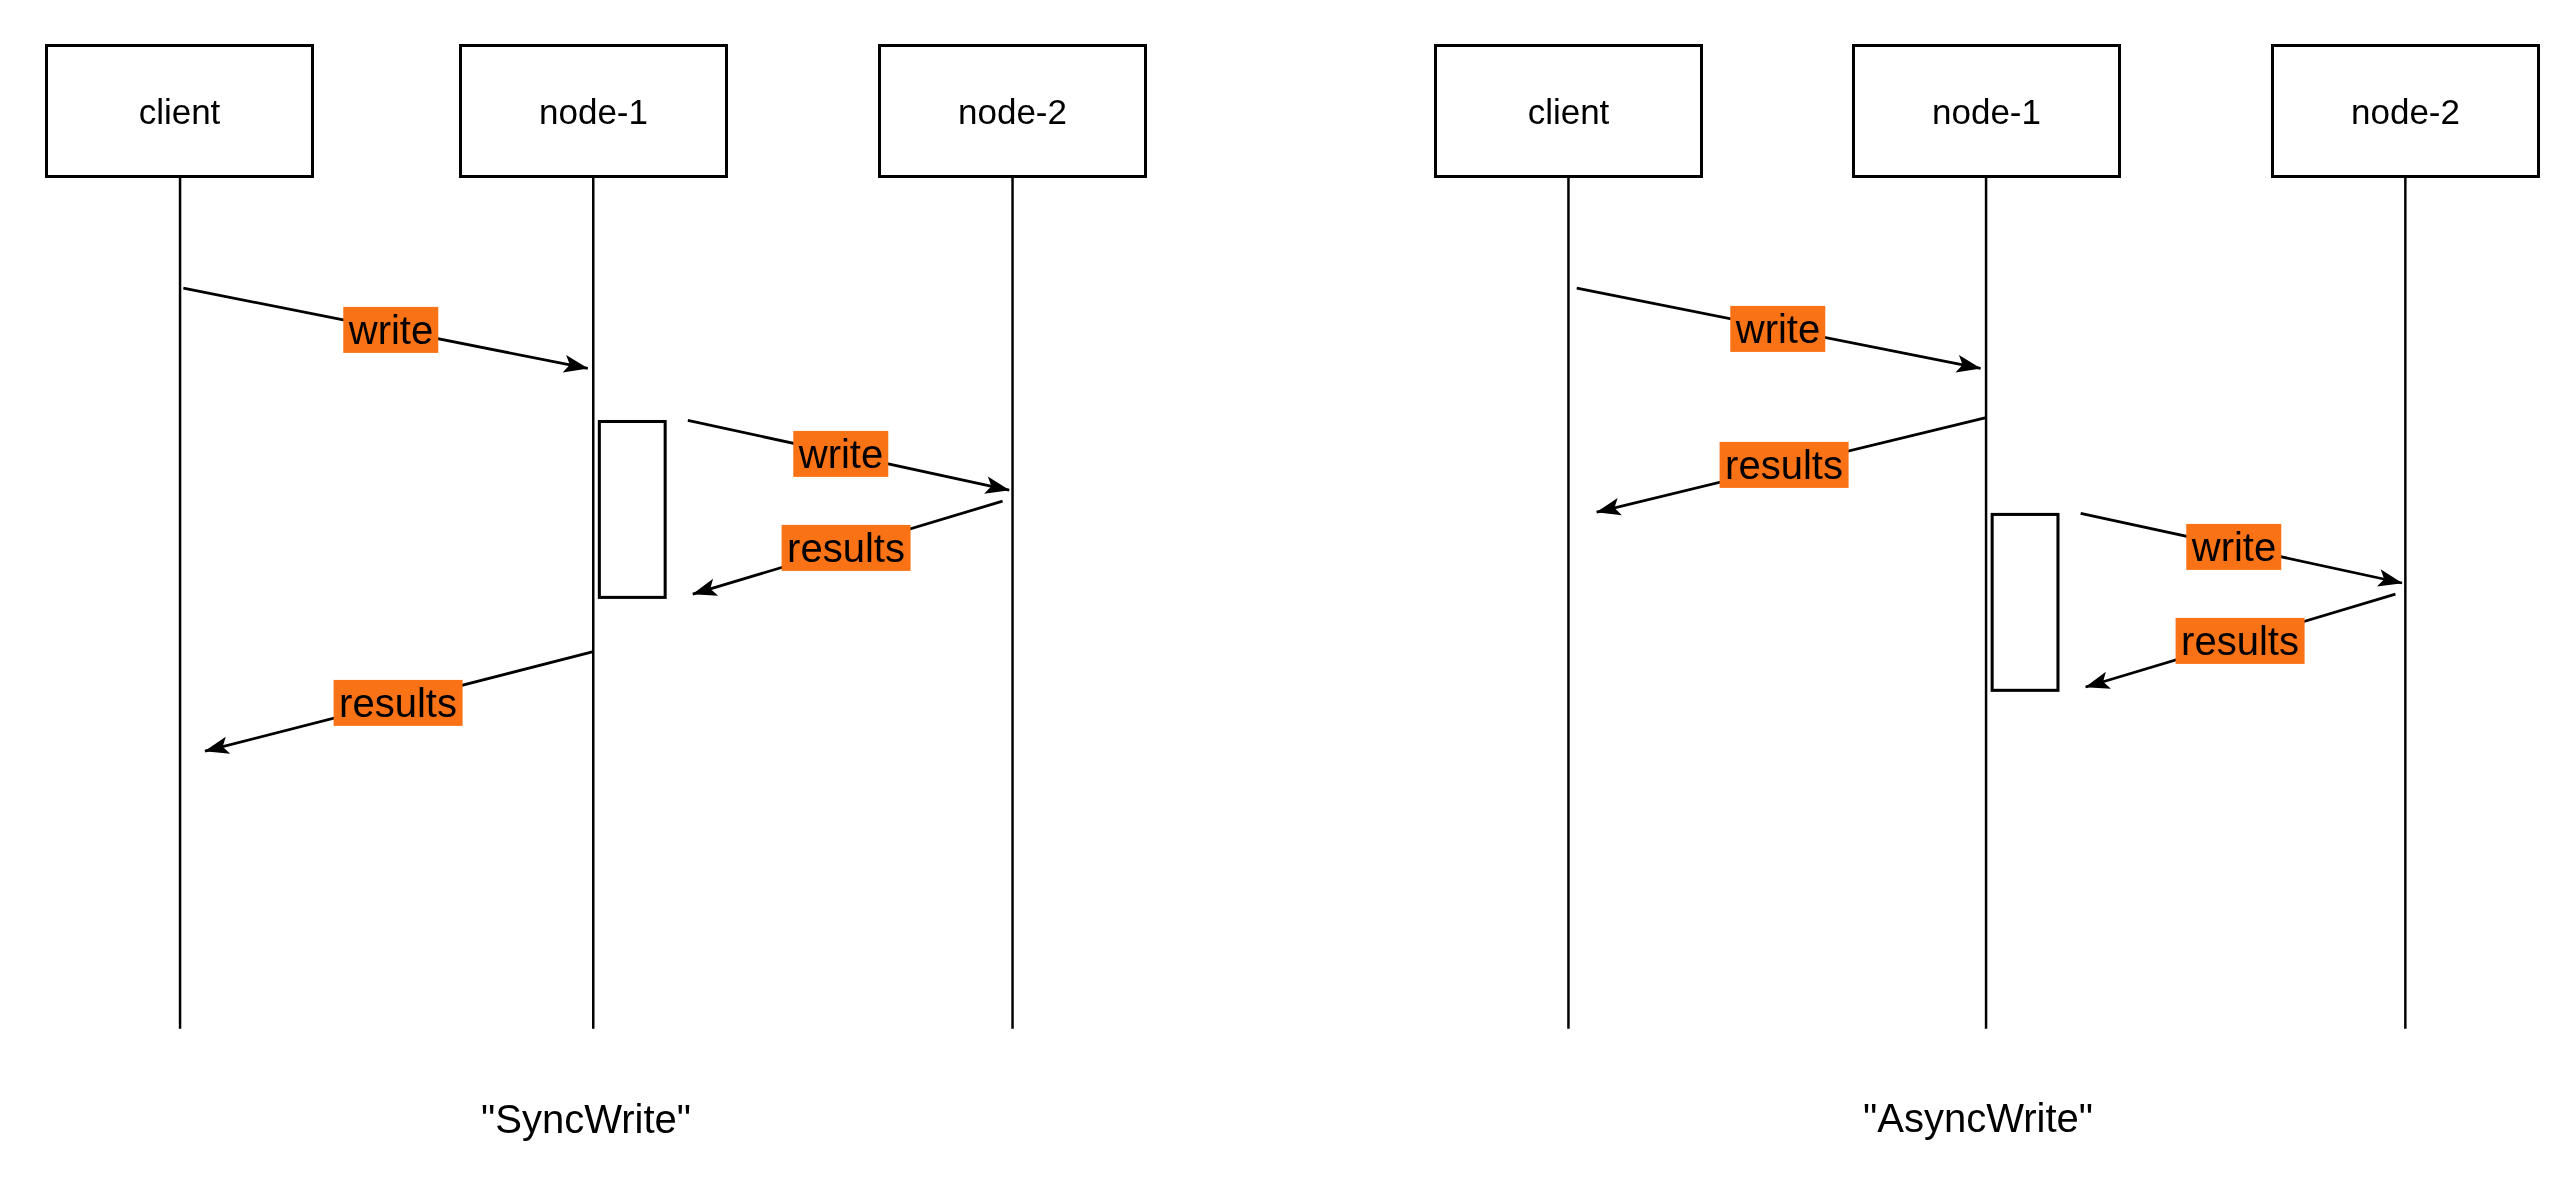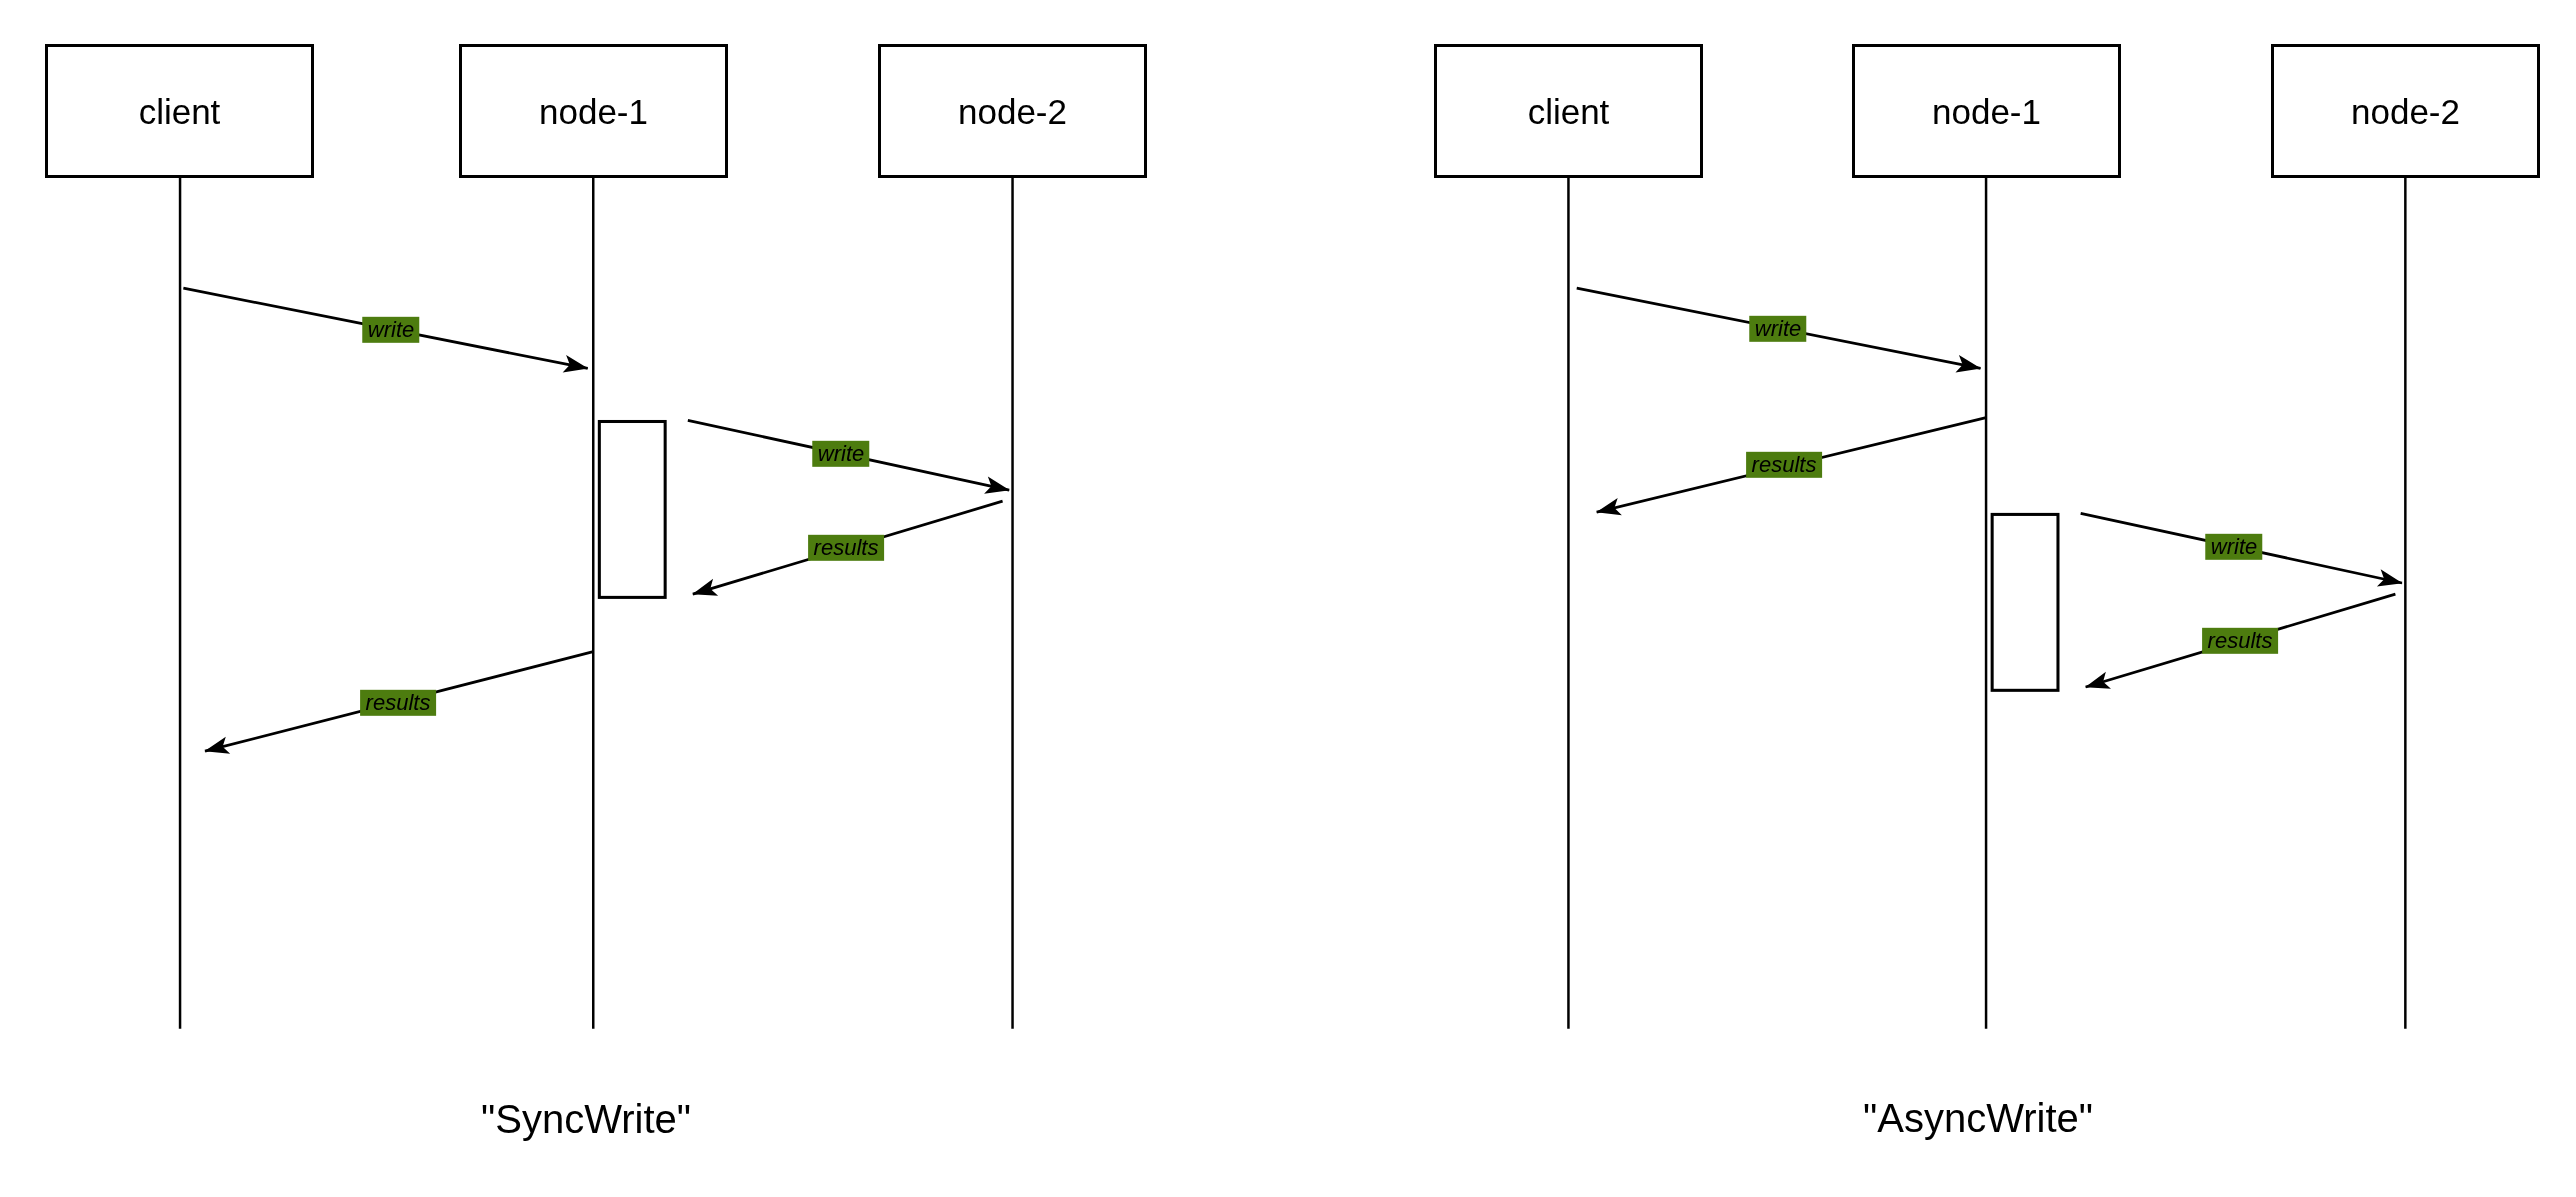--- a/index.html
+++ b/index.html
@@ -33,26 +33,25 @@
     display: flex;
     align-items: center;
     justify-content: center;
     font-size: 35px;
     line-height: 1;
     white-space: nowrap;
   }
   .mlabel {
     position: absolute;
     transform: translate(-50%, -50%);
-    background: #4d7c0f;
+    background: #f97316;
     padding: 1.1px 5.5px;
-    font-size: 22px;
+    font-size: 40px;
     line-height: 1.1;
     white-space: nowrap;
-    font-style: italic;
   }
   .caption {
     position: absolute;
     transform: translate(-50%, -50%);
     font-size: 40px;
     line-height: 1.1;
     white-space: nowrap;
   }
 </style>
 </head>

